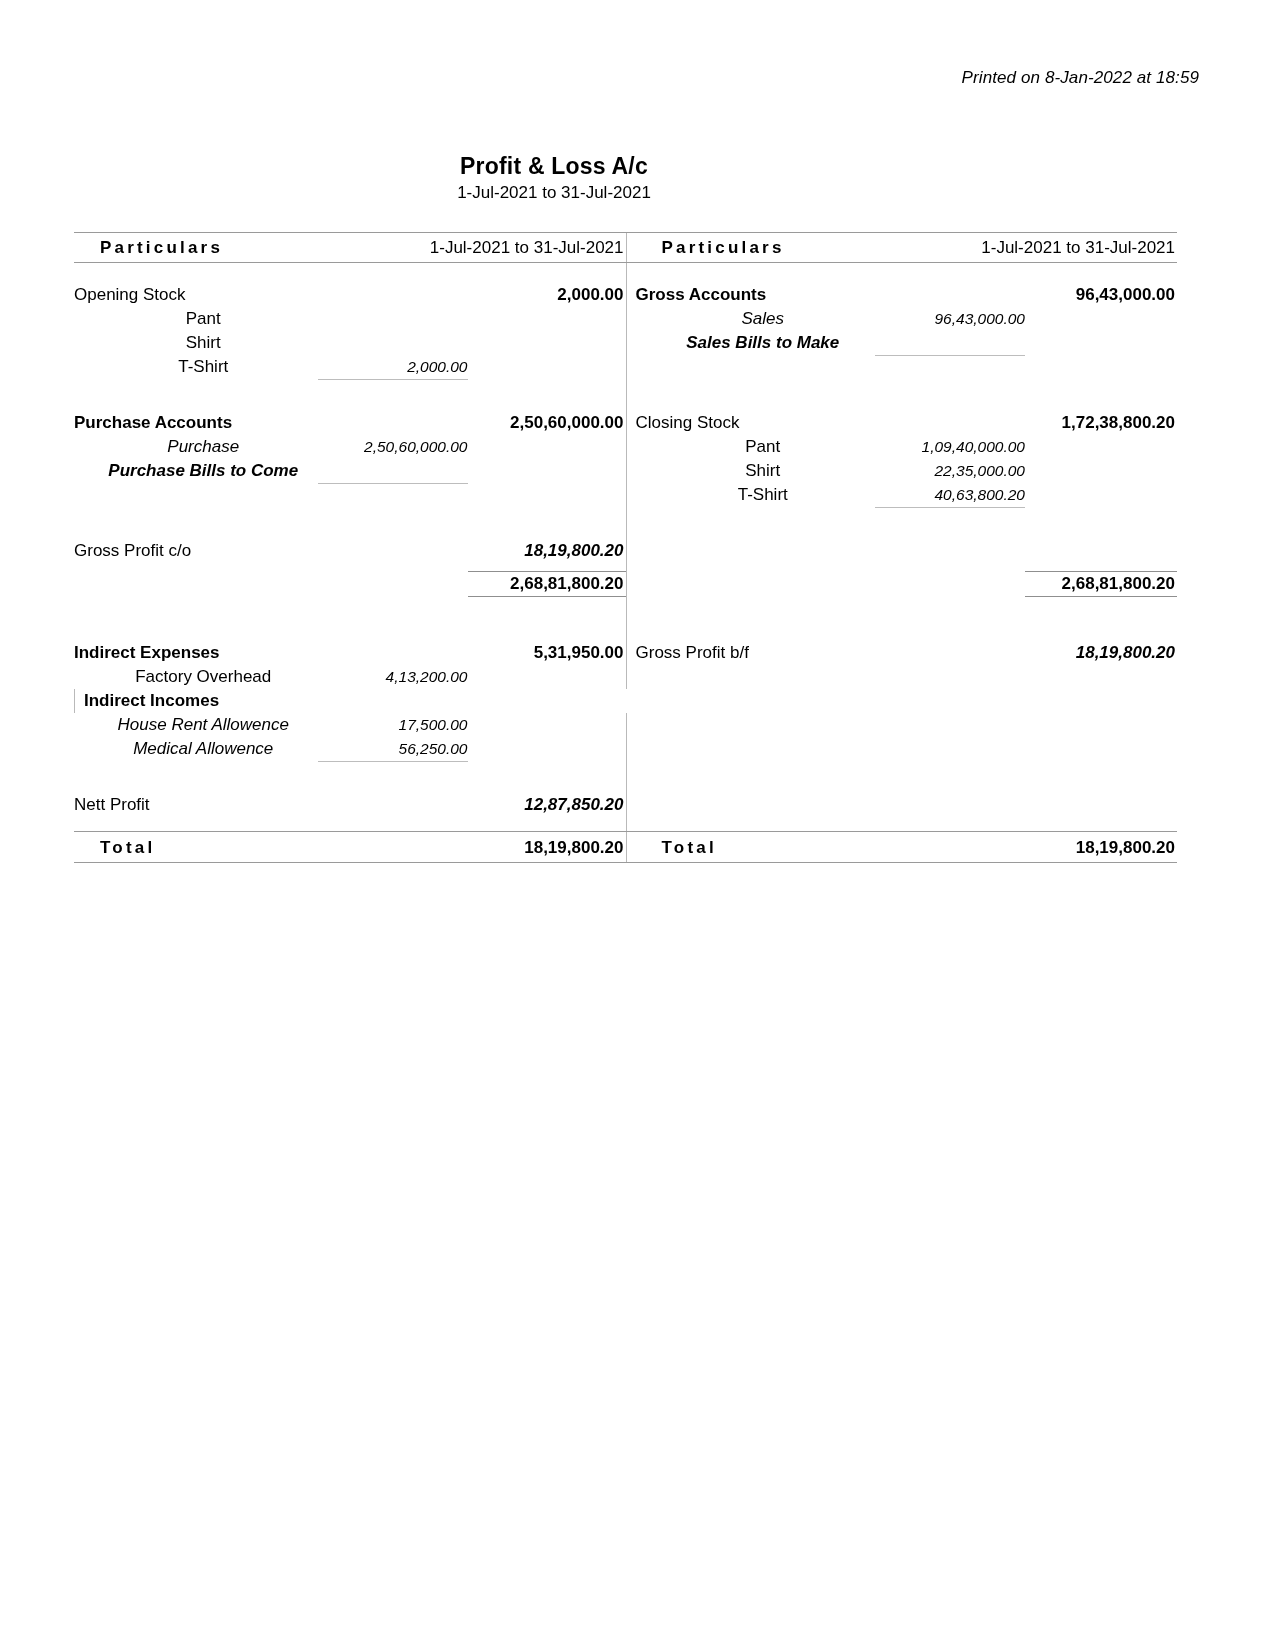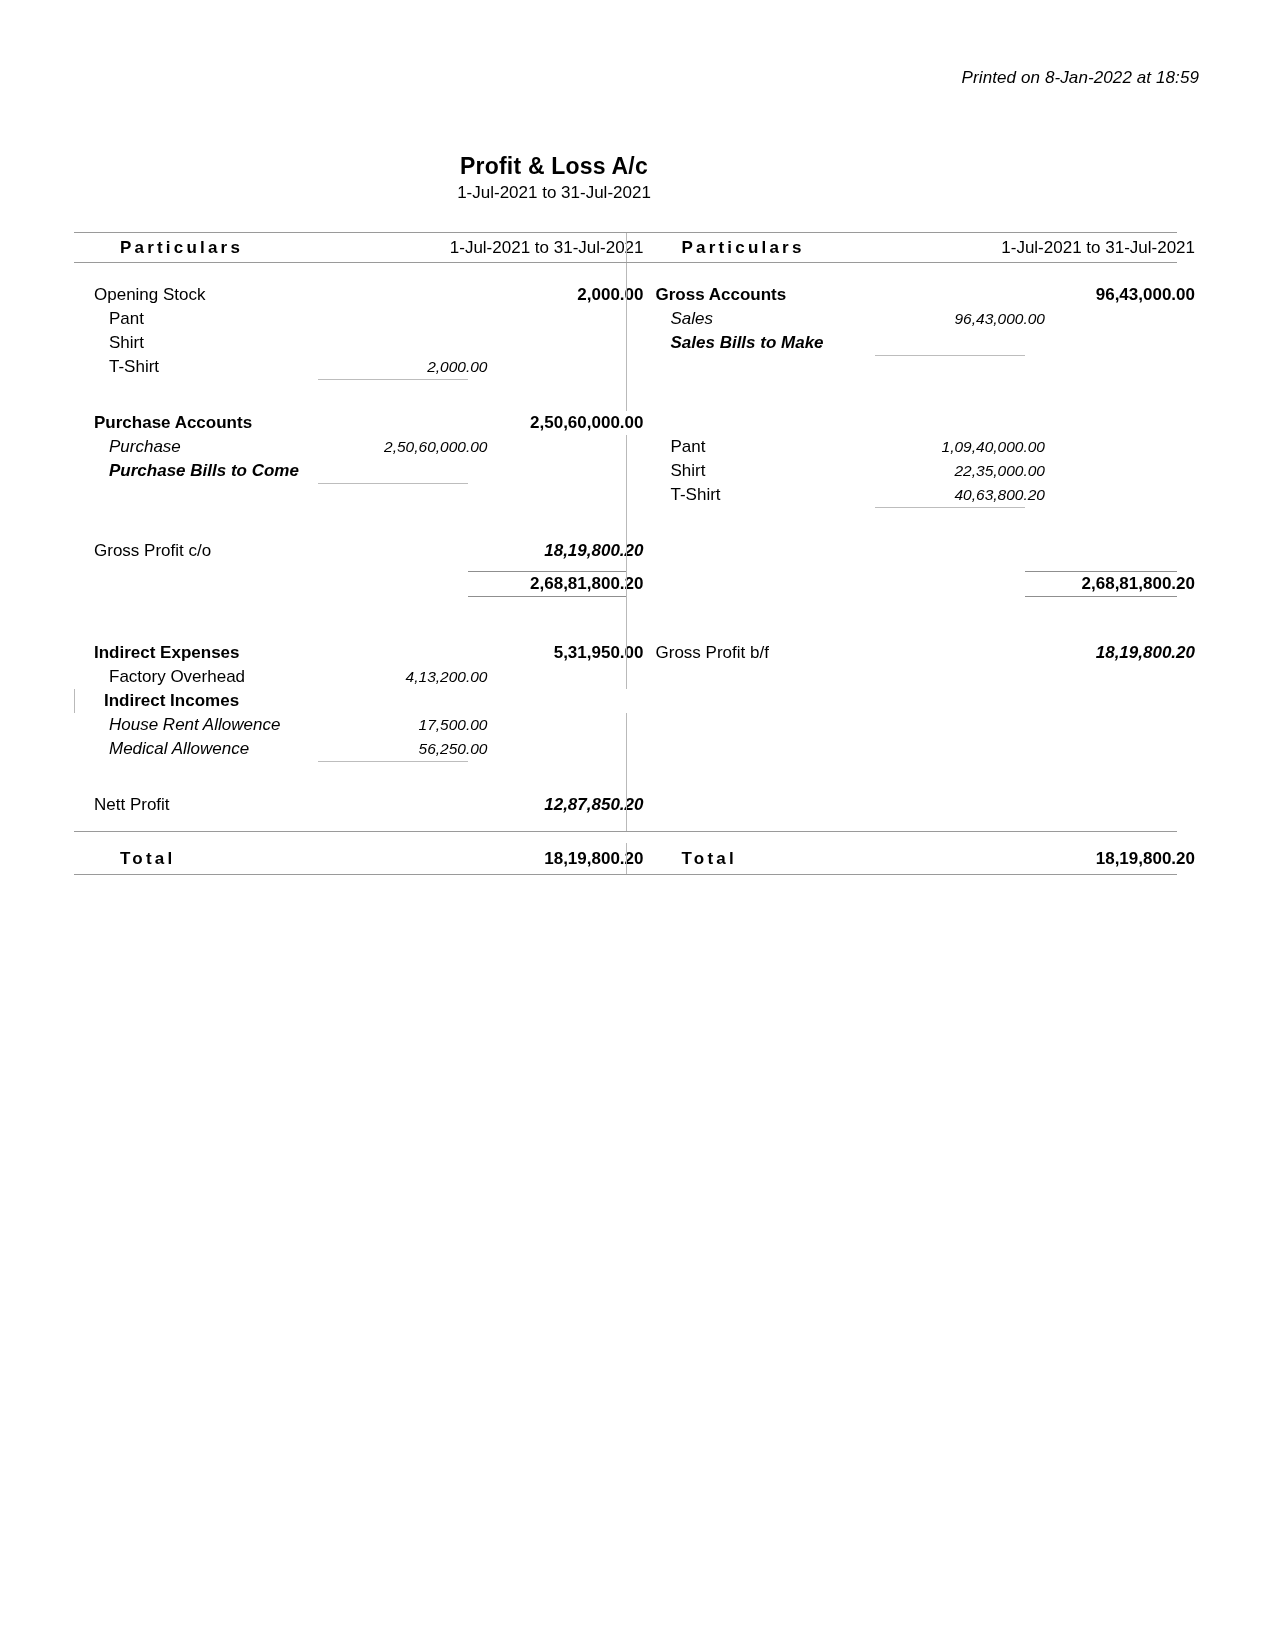--- a/index.html
+++ b/index.html
@@ -71,21 +71,20 @@
   }
   .side.right {
     border-left: 1px solid #b9b9b9;
     padding-left: 9px;
   }
 
   .cells {
     display: flex;
     width: 100%;
     align-items: flex-start;
-    margin-left: 20px;
   }
   .c-label {
     flex: 1 1 auto;
     font-size: 17px;
     line-height: 24px;
     white-space: nowrap;
     overflow: hidden;
   }
   .c-sub {
     flex: 0 0 150px;
@@ -104,21 +103,21 @@
     white-space: nowrap;
     padding-right: 2px;
   }
   .side.right .c-sub { flex: 0 0 150px; }
   .side.right .c-main { flex: 0 0 152px; }
 
   
   .b   { font-weight: bold; }
   .i   { font-style: italic; }
   .bi  { font-weight: bold; font-style: italic; }
-  .ind { padding-left: 15px; }
+  .ind { padding-left: 15px; text-align: center; }
 
   
   .hdr-rule-top { border-top: 1px solid #9a9a9a; }
   .hdr {
     height: 31px;
   }
   .hdr .c-label {
     font-weight: bold;
     font-size: 17px;
     letter-spacing: 3.2px;
@@ -163,21 +162,21 @@
     height: 1px;
     background: #8f8f8f;
   }
   .side.right .mainrule-bar { flex: 0 0 152px; }
 
   
   .subtotal .c-main { font-weight: bold; font-style: italic; }
 
   
   .total-rule-top { border-top: 1px solid #9a9a9a; }
-  .total-row { height: 44px; align-items: flex-end; }
+  .total-row { height: 32px; }
   .total-row .c-label {
     font-weight: bold;
     letter-spacing: 3.2px;
     padding-left: 26px;
     line-height: 31px;
     font-size: 17px;
   }
   .total-row .c-main {
     font-weight: bold;
     line-height: 31px;
@@ -314,20 +313,27 @@
       </div>
 
     <div class="row">
       <div class="side left">
         <div class="cells">
           <div class="c-label b">Purchase Accounts</div>
           <div class="c-sub"></div>
           <div class="c-main">2,50,60,000.00</div>
         </div>
       </div>
+      <div class="side right">
+        <div class="cells">
+          <div class="c-label">Closing Stock</div>
+          <div class="c-sub"></div>
+          <div class="c-main">1,72,38,800.20</div>
+        </div>
+      </div>
     </div>
 
     <div class="row">
       <div class="side left">
         <div class="cells">
           <div class="c-label ind i">Purchase</div>
           <div class="c-sub">2,50,60,000.00</div>
           <div class="c-main"></div>
         </div>
       </div>

